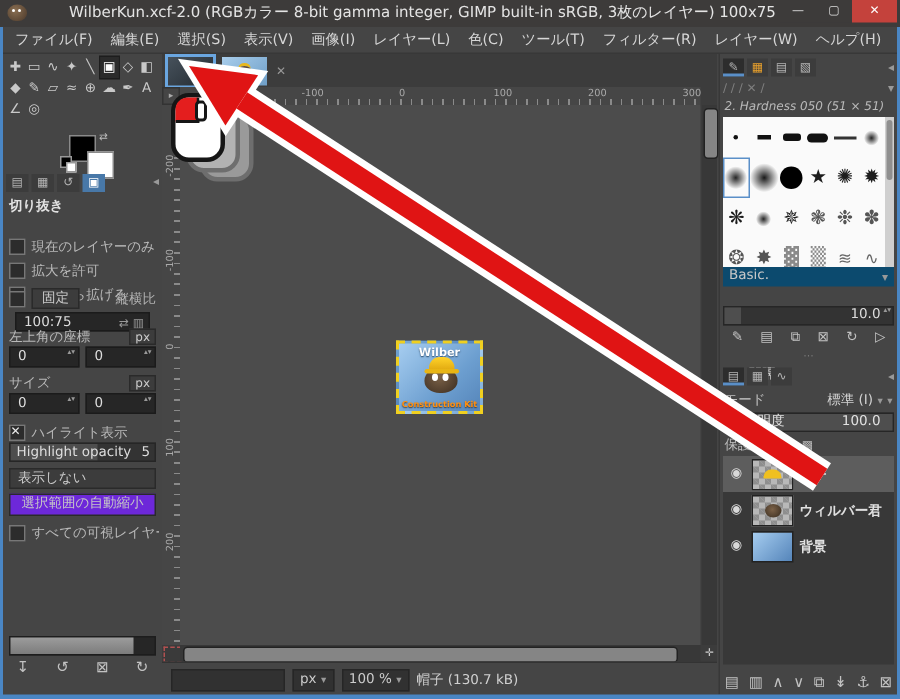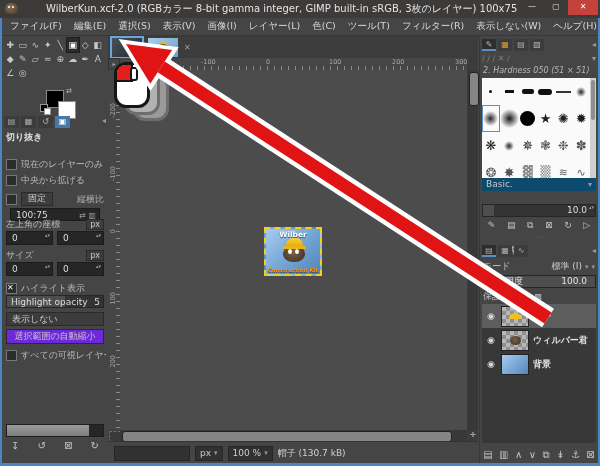--- a/index.html
+++ b/index.html
@@ -223,21 +223,21 @@
   <div class="menubar" id="menubar">
       <span class="menu-item">ファイル(F)</span>
       <span class="menu-item">編集(E)</span>
       <span class="menu-item">選択(S)</span>
       <span class="menu-item">表示(V)</span>
       <span class="menu-item">画像(I)</span>
       <span class="menu-item">レイヤー(L)</span>
       <span class="menu-item">色(C)</span>
       <span class="menu-item">ツール(T)</span>
       <span class="menu-item">フィルター(R)</span>
-      <span class="menu-item">表示しない(W)</span>
+      <span class="menu-item">レイヤー(W)</span>
       <span class="menu-item">ヘルプ(H)</span>
     </div>
 
   <div class="left-panel">
     <div class="toolgrid" id="toolgrid">
         <div class="tool">✚</div>
         <div class="tool">▭</div>
         <div class="tool">∿</div>
         <div class="tool">✦</div>
         <div class="tool">╲</div>
@@ -266,20 +266,24 @@
         <div class="opt-tab">▦</div>
         <div class="opt-tab">↺</div>
         <div class="opt-tab sel">▣</div>
         <span class="opt-collapse">◂</span>
       </div>
     <div class="opt-title">切り抜き</div>
     <div class="optrows" id="opt-checks">
         <div class="cbrow">
           <span class="cb"></span>
           <span>現在のレイヤーのみ</span>
+        </div>
+        <div class="cbrow">
+          <span class="cb"></span>
+          <span>拡大を許可</span>
         </div>
         <div class="cbrow">
           <span class="cb"></span>
           <span>中央から拡げる</span>
         </div>
       </div>
     <div class="fixedrow">
       <span class="cb"></span>
       <span class="fixed-btn">固定</span>
       <span class="aspect">縦横比</span>

